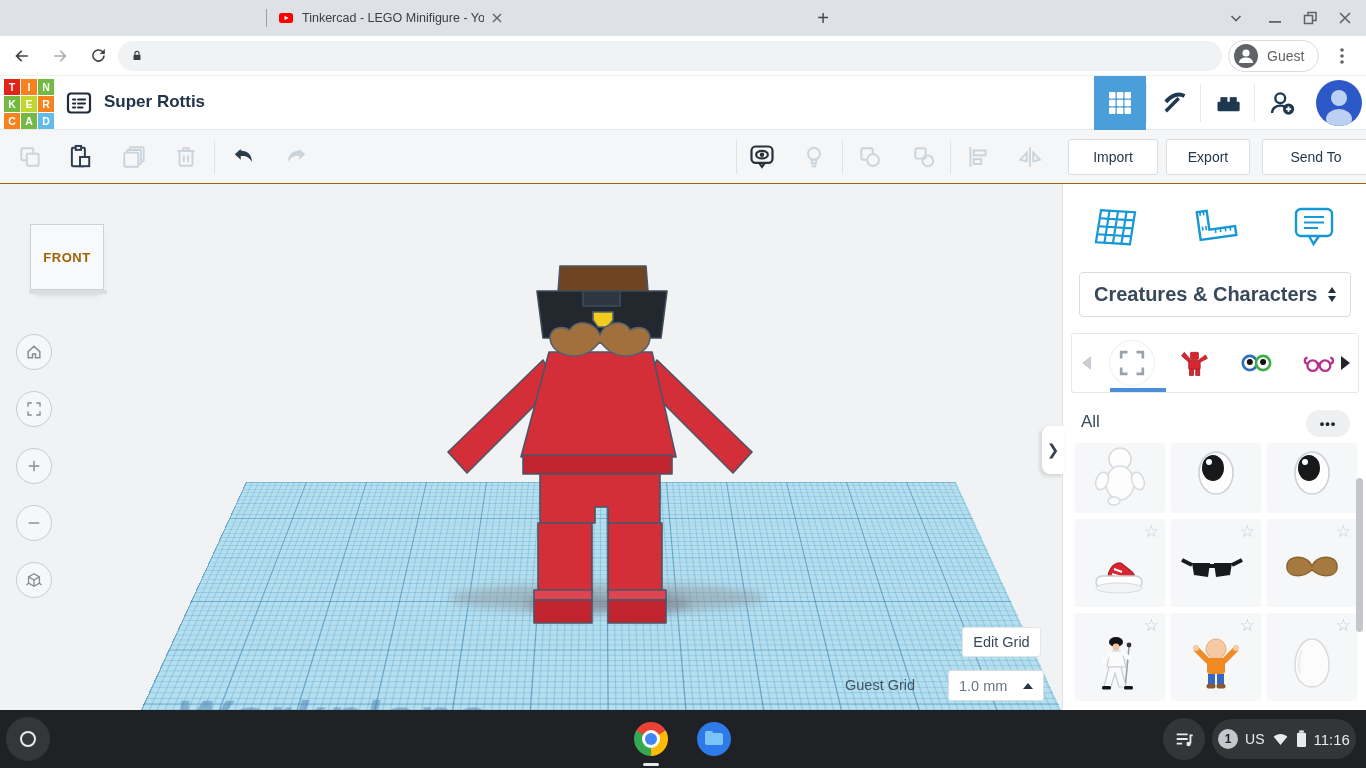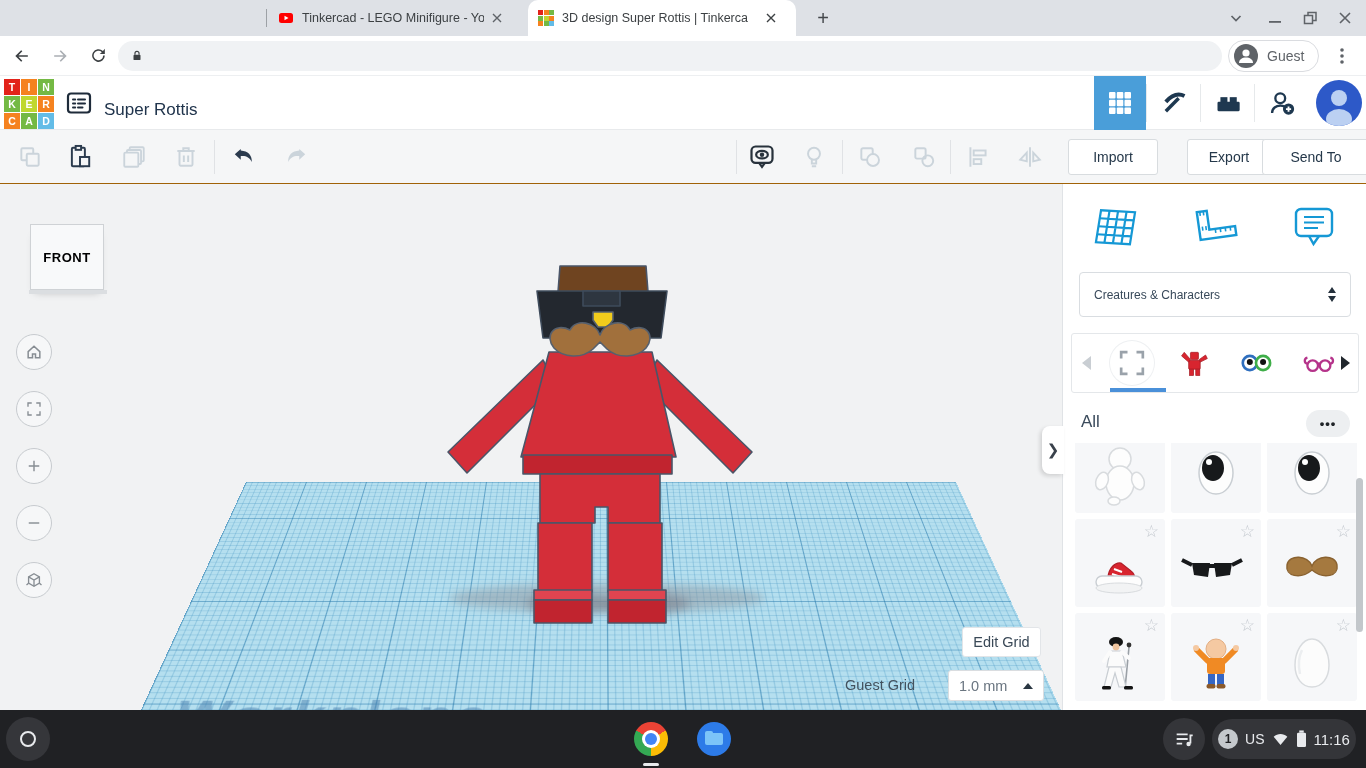--- a/index.html
+++ b/index.html
@@ -31,35 +31,35 @@
   #menudots { position:absolute; left:1330px; top:8px; width:24px; height:24px; display:flex; align-items:center; justify-content:center; }
 
   
   #appheader { position:absolute; left:0; top:76px; width:1366px; height:54px; background:#FFFFFF; border-bottom:1px solid #E8EAEC; }
   #logo { position:absolute; left:4px; top:3px; display:grid; grid-template-columns:repeat(3,16px); grid-auto-rows:16px; gap:1px; }
   #logo span { display:flex; align-items:center; justify-content:center; color:#fff; font-size:10.5px; font-weight:bold; }
   .lg0{background:#E2231A}.lg1{background:#F5821F}.lg2{background:#74B944}
   .lg3{background:#74B944}.lg4{background:#C0D72F}.lg5{background:#F5821F}
   .lg6{background:#F5821F}.lg7{background:#74B944}.lg8{background:#63BCE7}
   #propbtn { position:absolute; left:64px; top:12px; width:30px; height:30px; display:flex; align-items:center; justify-content:center; }
-  #designtitle { position:absolute; left:104px; top:16px; font-size:17px; font-weight:normal; color:#20344C;margin-top:8px; }
+  #designtitle { position:absolute; left:104px; top:16px; font-size:17px; font-weight:bold; color:#20344C; }
   .hdrbtn { position:absolute; top:0; width:52px; height:54px; display:flex; align-items:center; justify-content:center; }
   .hdrsep { position:absolute; top:8px; width:1px; height:38px; background:#E6E9EB; }
 
   
   #toolbar { position:absolute; left:0; top:130px; width:1366px; height:54px; background:#F5F6F7; border-bottom:1px solid #a16207; }
   .tbtn { position:absolute; top:5px; width:44px; height:44px; display:flex; align-items:center; justify-content:center; border-radius:3px; }
   .tsep { position:absolute; top:10px; width:1px; height:34px; background:#E0E2E5; }
   .actbtn { position:absolute; top:9px; height:36px; background:#FFFFFF; border:1px solid #D8DCDF; border-radius:3px; font-size:14px; color:#25384A; display:flex; align-items:center; justify-content:center; }
 
   
   #canvas { position:absolute; left:0; top:184px; width:1062px; height:526px; background:#F1F2F3; overflow:hidden; }
   #viewcube { position:absolute; left:30px; top:40px; width:74px; height:66px; background:#F8F9FA; border:1px solid #CFD2D5; box-shadow:0 7px 8px -5px rgba(0,0,0,0.25); display:flex; align-items:center; justify-content:center; }
   #viewcube::after { content:""; position:absolute; left:-2px; right:-4px; bottom:-5px; height:4px; background:#DBDEE1; }
-  #viewcube .vclabel { font-size:13px; font-weight:bold; color:#000000; letter-spacing:0.5px; }
+  #viewcube .vclabel { font-size:13px; font-weight:bold; color:#a16207; letter-spacing:0.5px; }
   .navcircle { position:absolute; left:16px; width:36px; height:36px; border:1.4px solid #C7CBCF; border-radius:50%; background:#F6F7F8; display:flex; align-items:center; justify-content:center; }
   #planewrap { position:absolute; left:140px; top:298px; width:922px; height:228px; overflow:hidden; }
   #plane { position:absolute; left:106px; top:0; width:710px; height:340px;
     transform-origin:50% 0; transform:perspective(1100px) rotateX(55deg);
     background-color:#B5DFEF;
     background-image:
       repeating-linear-gradient(to right, rgba(40,120,170,0.45) 0 1px, transparent 1px 60px),
       repeating-linear-gradient(to bottom, rgba(40,120,170,0.45) 0 1px, transparent 1px 60px),
       repeating-linear-gradient(to right, rgba(70,150,195,0.30) 0 1px, transparent 1px 6px),
       repeating-linear-gradient(to bottom, rgba(70,150,195,0.30) 0 1px, transparent 1px 6px);
@@ -69,21 +69,21 @@
   #snaplabel { position:absolute; left:845px; top:493px; font-size:14.5px; color:#43525F; }
   #snapdd { position:absolute; left:948px; top:486px; width:96px; height:31px; background:#FFFFFF; border:1px solid #DADDE0; border-radius:3px; display:flex; align-items:center; padding:0 10px; }
   #snapdd .val { font-size:14.5px; color:#6A7580; flex:1; }
   .tri-up { width:0; height:0; border-left:5px solid transparent; border-right:5px solid transparent; border-bottom:6px solid #2A3742; }
   #collapse { position:absolute; left:1042px; top:426px; width:22px; height:48px; background:#FFFFFF; border-radius:8px 0 0 8px; box-shadow:-2px 2px 4px rgba(0,0,0,0.14); display:flex; align-items:center; justify-content:center; font-size:15px; color:#39414B; z-index:6; }
 
   
   #panel { position:absolute; left:1062px; top:184px; width:304px; height:526px; background:#FFFFFF; border-left:1px solid #E0E3E6; }
   .panelicon { position:absolute; top:14px; width:60px; height:58px; display:flex; align-items:center; justify-content:center; }
   #catdd { position:absolute; left:16px; top:88px; width:272px; height:45px; border:1px solid #D9DDE1; border-radius:4px; background:#fff; display:flex; align-items:center; padding:0 14px; }
-  #catdd .val { font-size:12px; color:#38495A; flex:1; }
+  #catdd .val { font-size:20px; color:#38495A; flex:1;font-weight:bold; }
   .selarrows { display:flex; flex-direction:column; gap:3px; }
   .tri-u { width:0;height:0;border-left:4.5px solid transparent;border-right:4.5px solid transparent;border-bottom:6px solid #24303C; }
   .tri-d { width:0;height:0;border-left:4.5px solid transparent;border-right:4.5px solid transparent;border-top:6px solid #24303C; }
   #carousel { position:absolute; left:8px; top:149px; width:288px; height:60px; border:1px solid #E4E7EA; border-radius:3px; background:#fff; }
   .car-item { position:absolute; top:7px; width:44px; height:44px; display:flex; align-items:center; justify-content:center; }
   .car-item.sel { background:#FFFFFF; border-radius:50%; box-shadow:0 0 0 1px #EEF0F2; }
   #car-underline { position:absolute; left:38px; bottom:0; width:56px; height:4px; background:#4A90D9; }
   .car-arrow { position:absolute; top:22px; width:0; height:0; }
   #car-left  { left:10px;  border-top:7px solid transparent; border-bottom:7px solid transparent; border-right:9px solid #C9CED3; }
   #car-right { right:8px; border-top:7px solid transparent; border-bottom:7px solid transparent; border-left:9px solid #20262C; }
@@ -126,39 +126,20 @@
         <rect x="1" y="3" width="14" height="10" rx="2.5" fill="#FF0000"></rect>
         <path d="M6.5 5.8v4.4L10.5 8z" fill="#fff"></path>
       </svg>
     <span class="title">Tinkercad - LEGO Minifigure - You</span>
     <span class="closex">
         <svg width="10" height="10" viewBox="0 0 10 10">
           <path d="M1 1l8 8M9 1L1 9" stroke="#5F6368" stroke-width="1.4"></path>
         </svg>
       </span>
   </div>
-  <div class="tab active" style="left:528px;width:268px;">
-    <span class="favicon tc-grid">
-      <i class="lg0"></i>
-        <i class="lg1"></i>
-        <i class="lg2"></i>
-        <i class="lg3"></i>
-        <i class="lg4"></i>
-        <i class="lg5"></i>
-        <i class="lg6"></i>
-        <i class="lg7"></i>
-        <i class="lg8"></i>
-    </span>
-    <span class="title" style="width:196px;">3D design Super Rottis | Tinkerca</span>
-    <span class="closex">
-        <svg width="10" height="10" viewBox="0 0 10 10">
-          <path d="M1 1l8 8M9 1L1 9" stroke="#3C4043" stroke-width="1.4"></path>
-        </svg>
-      </span>
-  </div>
   <div id="newtab">+</div>
   <div class="winbtn" style="left:1224px;">
       <svg width="14" height="14" viewBox="0 0 14 14">
         <path d="M2.5 5l4.5 4.5L11.5 5" stroke="#5F6368" stroke-width="1.7" fill="none"></path>
       </svg>
     </div>
   <div class="winbtn" style="left:1263px;">
       <svg width="14" height="14" viewBox="0 0 14 14">
         <rect x="1" y="10" width="12" height="1.8" fill="#5F6368"></rect>
       </svg>
@@ -390,21 +371,21 @@
     <svg width="26" height="26" viewBox="0 0 24 24">
         <g fill="none" stroke="#CBD4DB" stroke-width="1.8">
           <path d="M12 3v18"></path>
           <path d="M9 8v8l-6-1.5z"></path>
           <path d="M15 8v8l6-1.5z"></path>
         </g>
       </svg>
   </div>
 
   <div class="actbtn" style="left:1068px;width:90px;">Import</div>
-  <div class="actbtn" style="left:1166px;width:84px;margin-left:21px;">Export</div>
+  <div class="actbtn" style="left:1166px;width:84px;">Export</div>
   <div class="actbtn" style="left:1262px;width:108px;">Send To</div>
 </div>
 
 <div id="canvas">
   <div id="viewcube">
     <span class="vclabel">FRONT</span>
   </div>
 
   <div class="navcircle" style="top:150px;">
     <svg width="20" height="20" viewBox="0 0 24 24">

